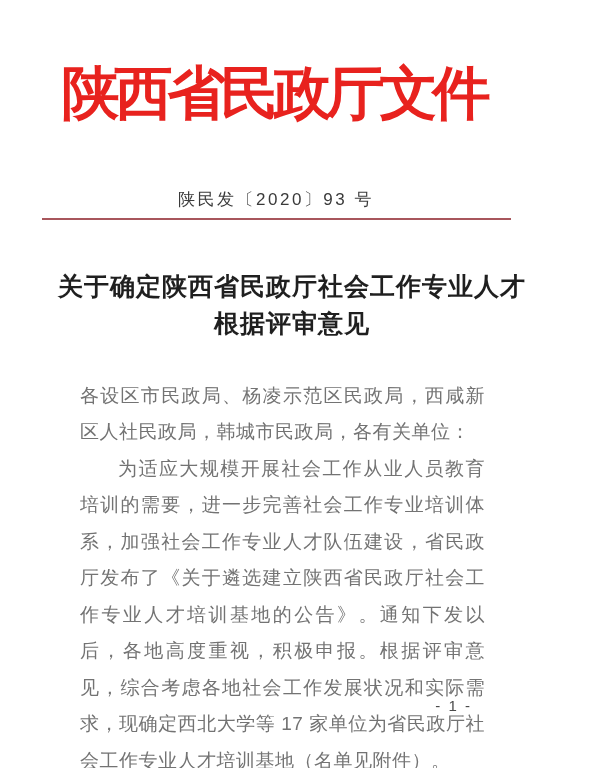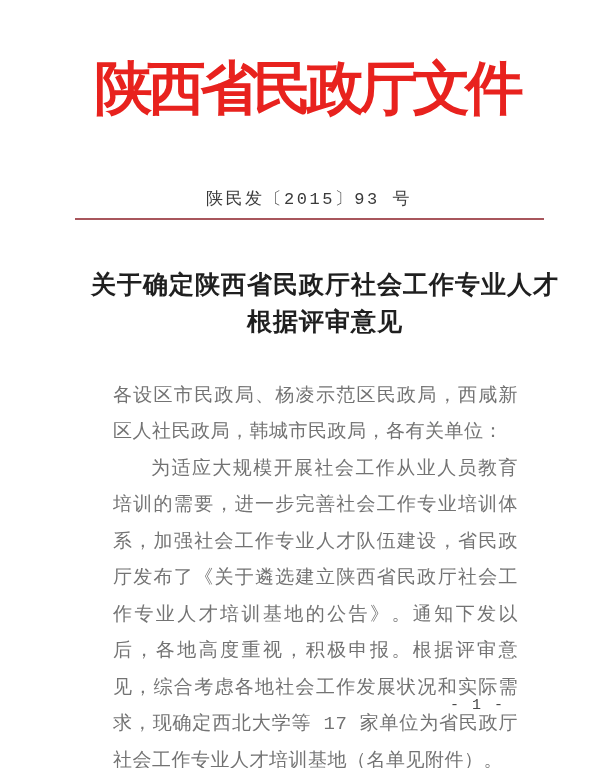--- a/index.html
+++ b/index.html
@@ -6,23 +6,22 @@
     margin: 0;
     padding: 0;
     background: #ffffff;
   }
   .page {
     position: relative;
     width: 552px;
     height: 768px;
     background: var(--page-bg, #ffffff);
     overflow: hidden;
-    font-family: Liberation Mono, monospace;
+    font-family: Liberation Sans, sans-serif;
     color: #2e2e2e;
-    padding-left: 33px;
   }
   .letterhead-title {
     margin: 0;
     padding-top: 58px;
     text-align: center;
     font-size: 58px;
     line-height: 1.2;
     font-weight: bold;
     letter-spacing: -5px;
     padding-right: 5px; 
@@ -80,21 +79,21 @@
     color: #4a4a4a;
   }
 </style>
 </head>
 <body>
 
 <div class="page">
 
   <div class="letterhead-title">陕西省民政厅文件</div>
 
-  <div class="doc-number">陕民发〔2015〕93 号</div>
+  <div class="doc-number">陕民发〔2020〕93 号</div>
 
   <div class="divider"></div>
 
   <h1 class="doc-title">
     <span class="t-line">关于确定陕西省民政厅社会工作专业人才</span>
     <span class="t-line">根据评审意见</span>
   </h1>
 
   <div class="body-text">
     <p class="salutation">各设区市民政局、杨凌示范区民政局，西咸新区人社民政局，韩城市民政局，各有关单位：</p>

